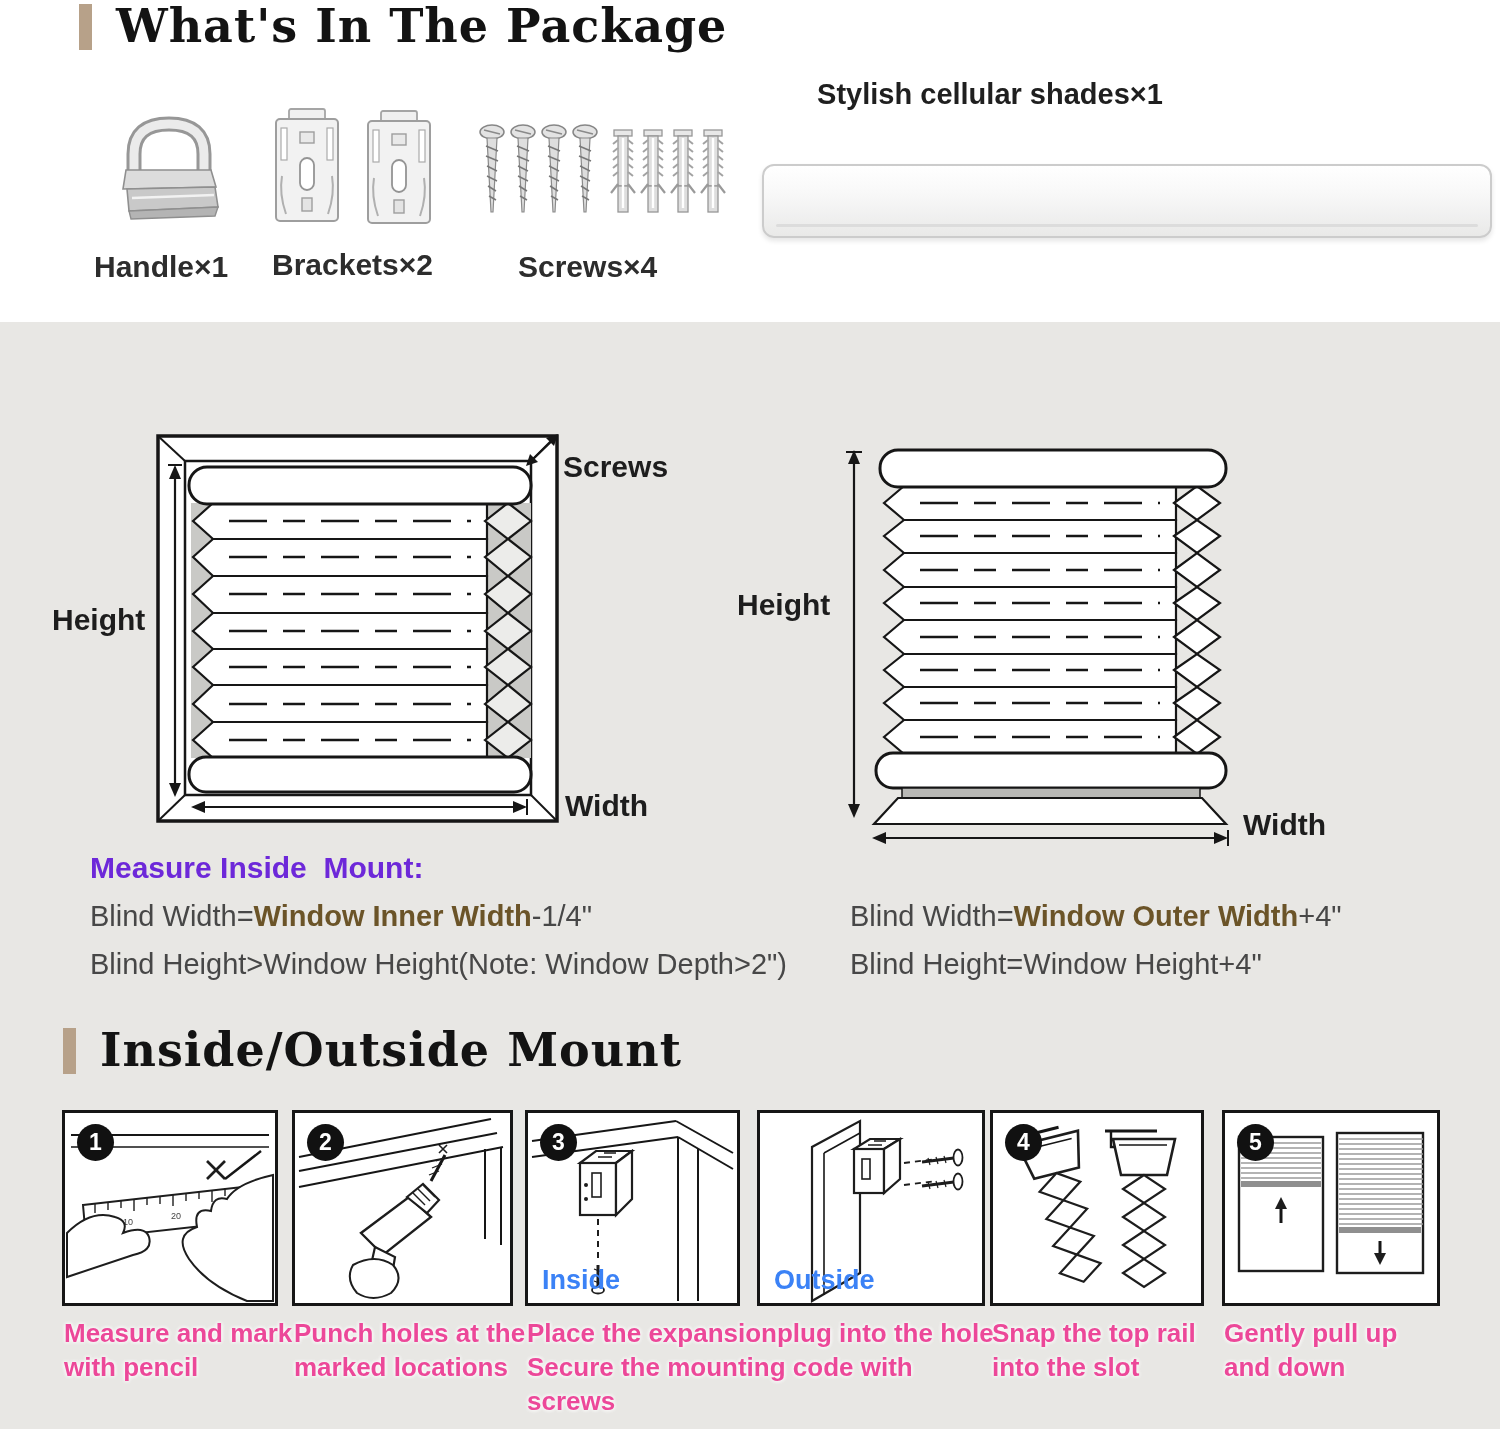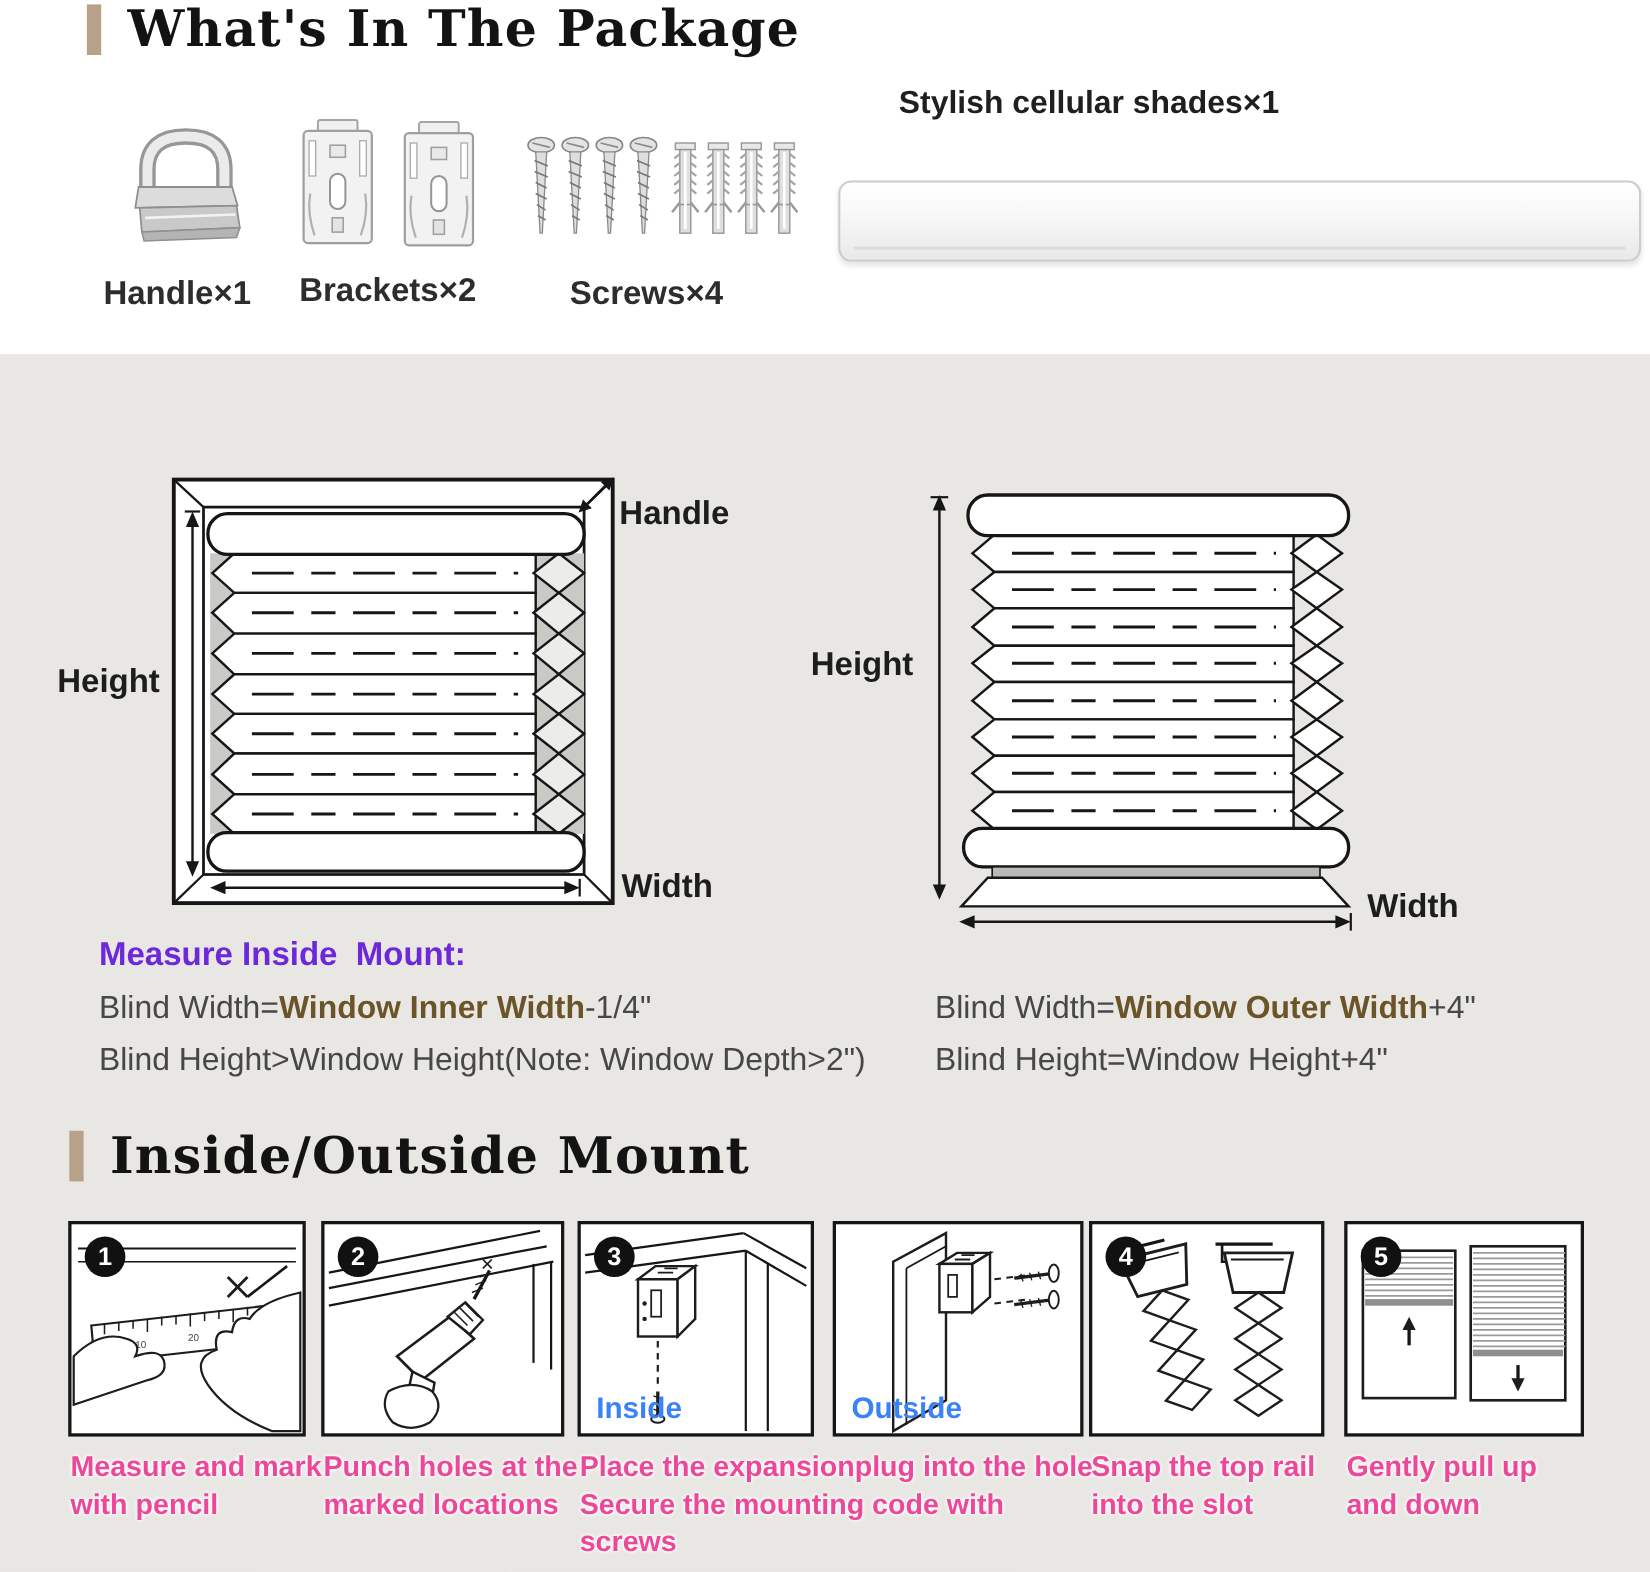--- a/index.html
+++ b/index.html
@@ -166,21 +166,21 @@
       <polygon points="372,374 358,368 358,380" fill="#161616"></polygon>
       <line class="ln" x1="372" y1="366" x2="372" y2="382" stroke-width="2"></line>
     </g>
     <g>
       <line class="ln" x1="374" y1="30" x2="400" y2="4" stroke-width="2.2"></line>
       <polygon points="403,1 391,5 399,13" fill="#161616"></polygon>
       <polygon points="371,33 383,29 375,21" fill="#161616"></polygon>
     </g>
   </svg>
   <div class="diagram-label" style="left:52px;top:603px;">Height</div>
-  <div class="diagram-label" style="left:563px;top:450px;">Handle</div>
+  <div class="diagram-label" style="left:563px;top:450px;">Screws</div>
   <div class="diagram-label" style="left:565px;top:789px;">Width</div>
 
   <div class="m-heading" style="left:90px;top:851px;">Measure Inside  Mount:</div>
   <div class="m-line" style="left:90px;top:900px;"><span>Blind Width=</span><span class="hl">Window Inner Width</span><span>-1/4"</span></div>
   <div class="m-line" style="left:90px;top:948px;">Blind Height&gt;Window Height(Note: Window Depth&gt;2")</div>
 
   <svg style="left:840px;top:446px;" width="400" height="400" viewBox="0 0 400 400">
     <g stroke="#161616" stroke-width="2.2" fill="#ffffff">
       <path d="M44,57 L64,40 L336,40 L336,74 L64,74 Z"></path>
       <path d="M44,90 L64,74 L336,74 L336,107 L64,107 Z"></path>

